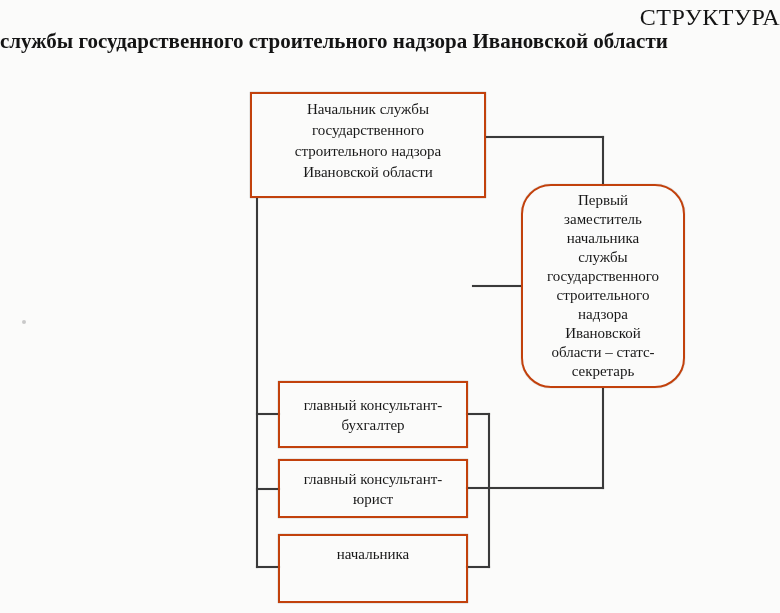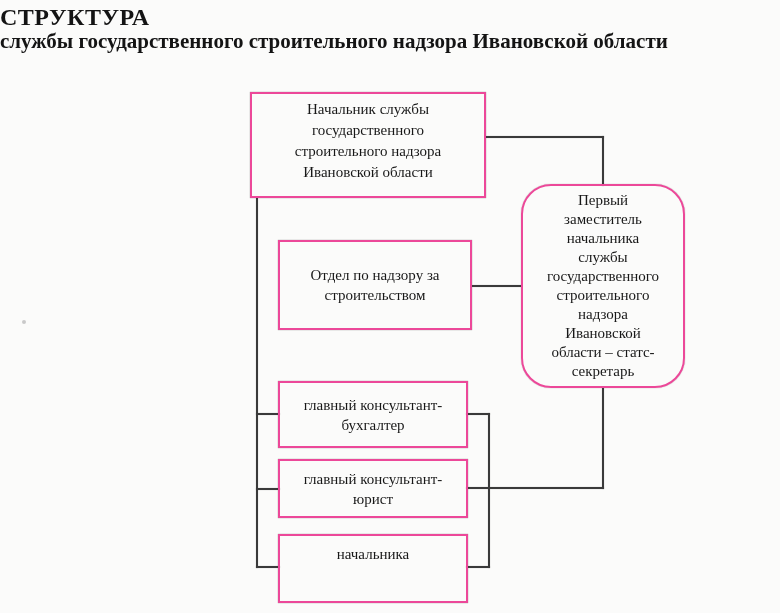--- a/index.html
+++ b/index.html
@@ -16,40 +16,40 @@
     height: 613px;
     background: #fbfbfa;
     overflow: hidden;
     color: #181818;
   }
   .title {
     position: absolute;
     top: 4px;
     left: 0;
     width: 100%;
-    text-align: left;
+    text-align: right;
     font-size: 24px;
-    font-weight: bold;
+    font-weight: normal;
     letter-spacing: 0.5px;
     color: #141414;
   }
   .subtitle {
     position: absolute;
     top: 29px;
     left: 0;
     width: 100%;
     text-align: left;
     font-size: 21px;
     font-weight: bold;
     color: #141414;
   }
   .node {
     position: absolute;
     box-sizing: border-box;
-    border: 2px solid #ec4899;
+    border: 2px solid #c2410c;
     box-shadow: 0 0 1px rgba(60,60,60,0.55);
     background: transparent;
     font-size: 15px;
     line-height: 20px;
     text-align: center;
     white-space: pre-line;
     display: flex;
     align-items: center;
     justify-content: center;
     color: #181818;
@@ -133,22 +133,20 @@
   <div class="node node-deputy">Первый
 заместитель
 начальника
 службы
 государственного
 строительного
 надзора
 Ивановской
 области – статс-
 секретарь</div>
-  <div class="node node-otdel">Отдел по надзору за
-строительством</div>
   <div class="node node-acc">главный консультант-
 бухгалтер</div>
   <div class="node node-law">главный консультант-
 юрист</div>
   <div class="node node-cons">начальника</div>
 
   <div class="speck"></div>
 
 </div>
 

